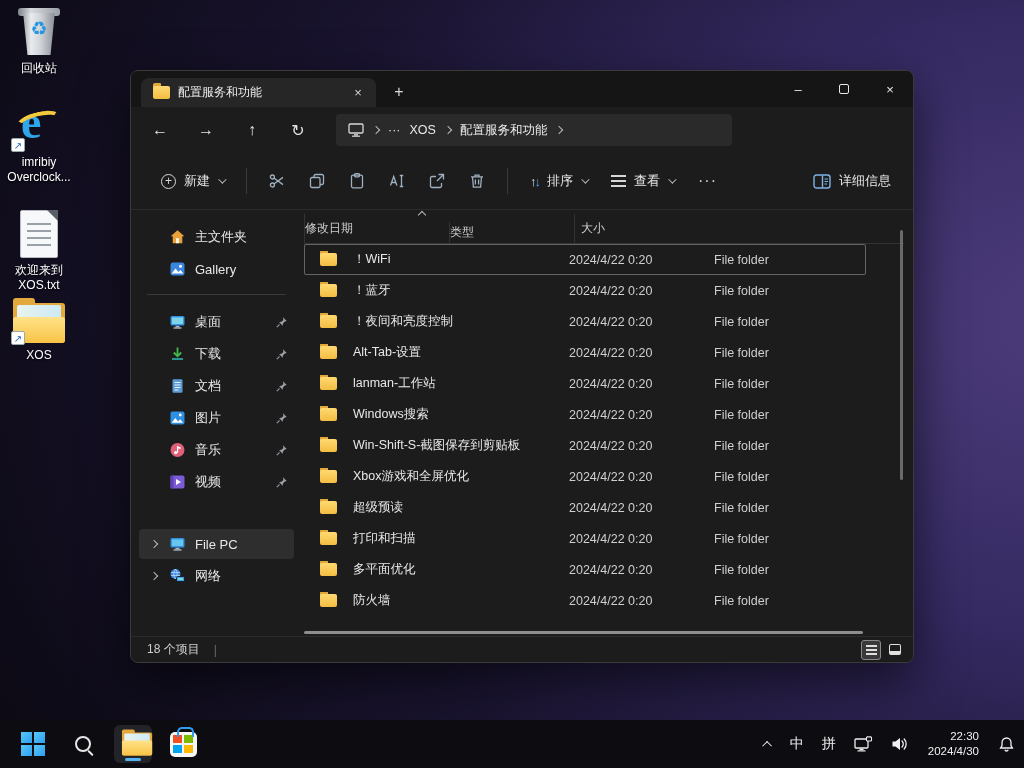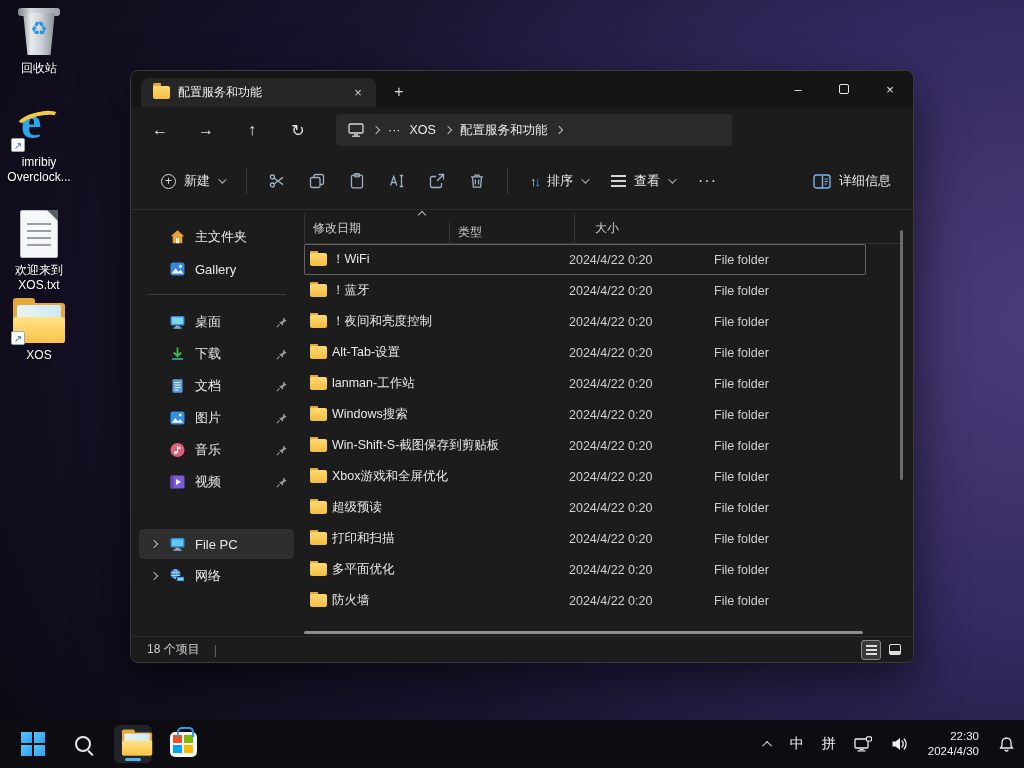--- a/index.html
+++ b/index.html
@@ -75,31 +75,31 @@
   .sitem{height:30px;margin-bottom:2px;display:flex;align-items:center;gap:9px;padding:0 6px 0 9px;border-radius:4px;font-size:13px;color:#e8e8e8;}
   .sitem .sp{width:12px;flex:0 0 auto;display:flex;align-items:center;justify-content:center;}
   .sitem .slabel{flex:1;white-space:nowrap;overflow:hidden;}
   .sitem.sel{background:#2e2e2e;}
   .ssep{height:1px;background:#3a3a3a;margin:10px 8px 12px 8px;}
   .pin{flex:0 0 auto;}
   .sgap{height:30px;}
   
   .filearea{flex:1;position:relative;padding:4px 0 0 8px;min-width:0;}
   .cols{display:flex;height:30px;font-size:12px;color:#cfcfcf;position:relative;border-bottom:1px solid #333;width:600px;}
-  .col{display:flex;align-items:center;padding-left:8px;border-left:1px solid #333;}
+  .col{display:flex;align-items:center;border-left:1px solid #333;}
   .col.c-name{width:257px;border-left:0;padding-left:17px;}
   .col.c-date{width:145px;}
   .col.c-type{width:125px;margin-top:8px;}
-  .col.c-size{width:73px;padding-left:20px;}
+  .col.c-size{width:73px;padding-left:6px;}
   .sortcaret{position:absolute;left:115px;top:-2px;width:6px;height:6px;border-left:1.4px solid #bbb;border-top:1.4px solid #bbb;transform:rotate(45deg);}
   .rows{width:562px;}
   .file-row{height:31px;display:flex;align-items:center;font-size:12.5px;color:#e8e8e8;}
   .file-row:first-child{box-shadow:inset 0 0 0 1px #646464;border-radius:2px;}
   .cell{white-space:nowrap;overflow:hidden;}
-  .cell.name{width:257px;display:flex;align-items:center;gap:5px;padding-left:6px;}
+  .cell.name{width:257px;display:flex;align-items:center;gap:16px;padding-left:16px;}
   .cell.date{width:145px;color:#cfcfcf;padding-left:8px;}
   .cell.type{width:125px;color:#cfcfcf;padding-left:8px;}
   .cell.size{width:35px;color:#cfcfcf;text-align:right;}
   .vscroll{position:absolute;right:10px;top:20px;width:3px;height:250px;background:#6a6a6a;border-radius:2px;}
   .hscroll{position:absolute;left:8px;top:421px;width:559px;height:3px;background:#8d8d8d;border-radius:2px;}
   
   .statusbar{height:26px;border-top:1px solid #2c2c2c;background:#1c1c1c;display:flex;align-items:center;padding:0 8px 0 16px;font-size:12px;color:#cfcfcf;flex:0 0 auto;position:relative;}
   .sdiv{margin-left:14px;color:#6a6a6a;}
   .viewtoggles{position:absolute;right:8px;display:flex;gap:4px;}
   .vtbtn{width:20px;height:20px;border:1px solid transparent;border-radius:3px;display:flex;align-items:center;justify-content:center;}

